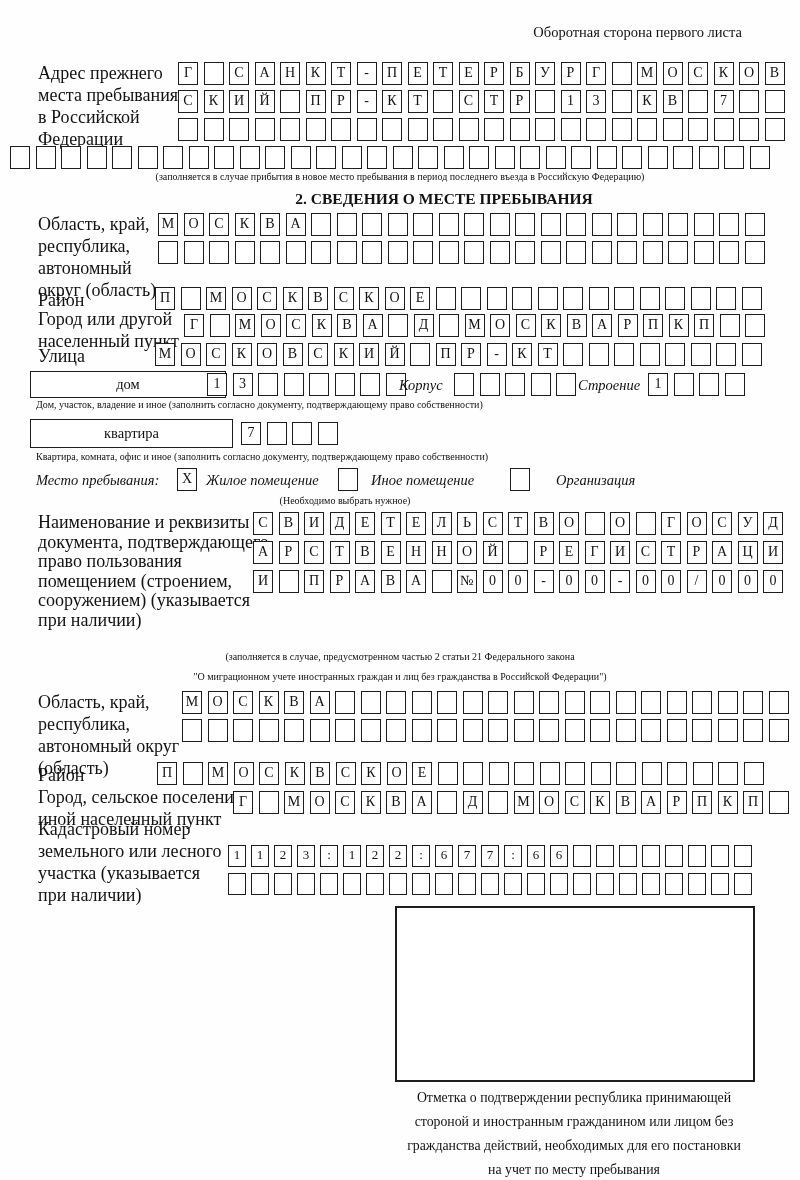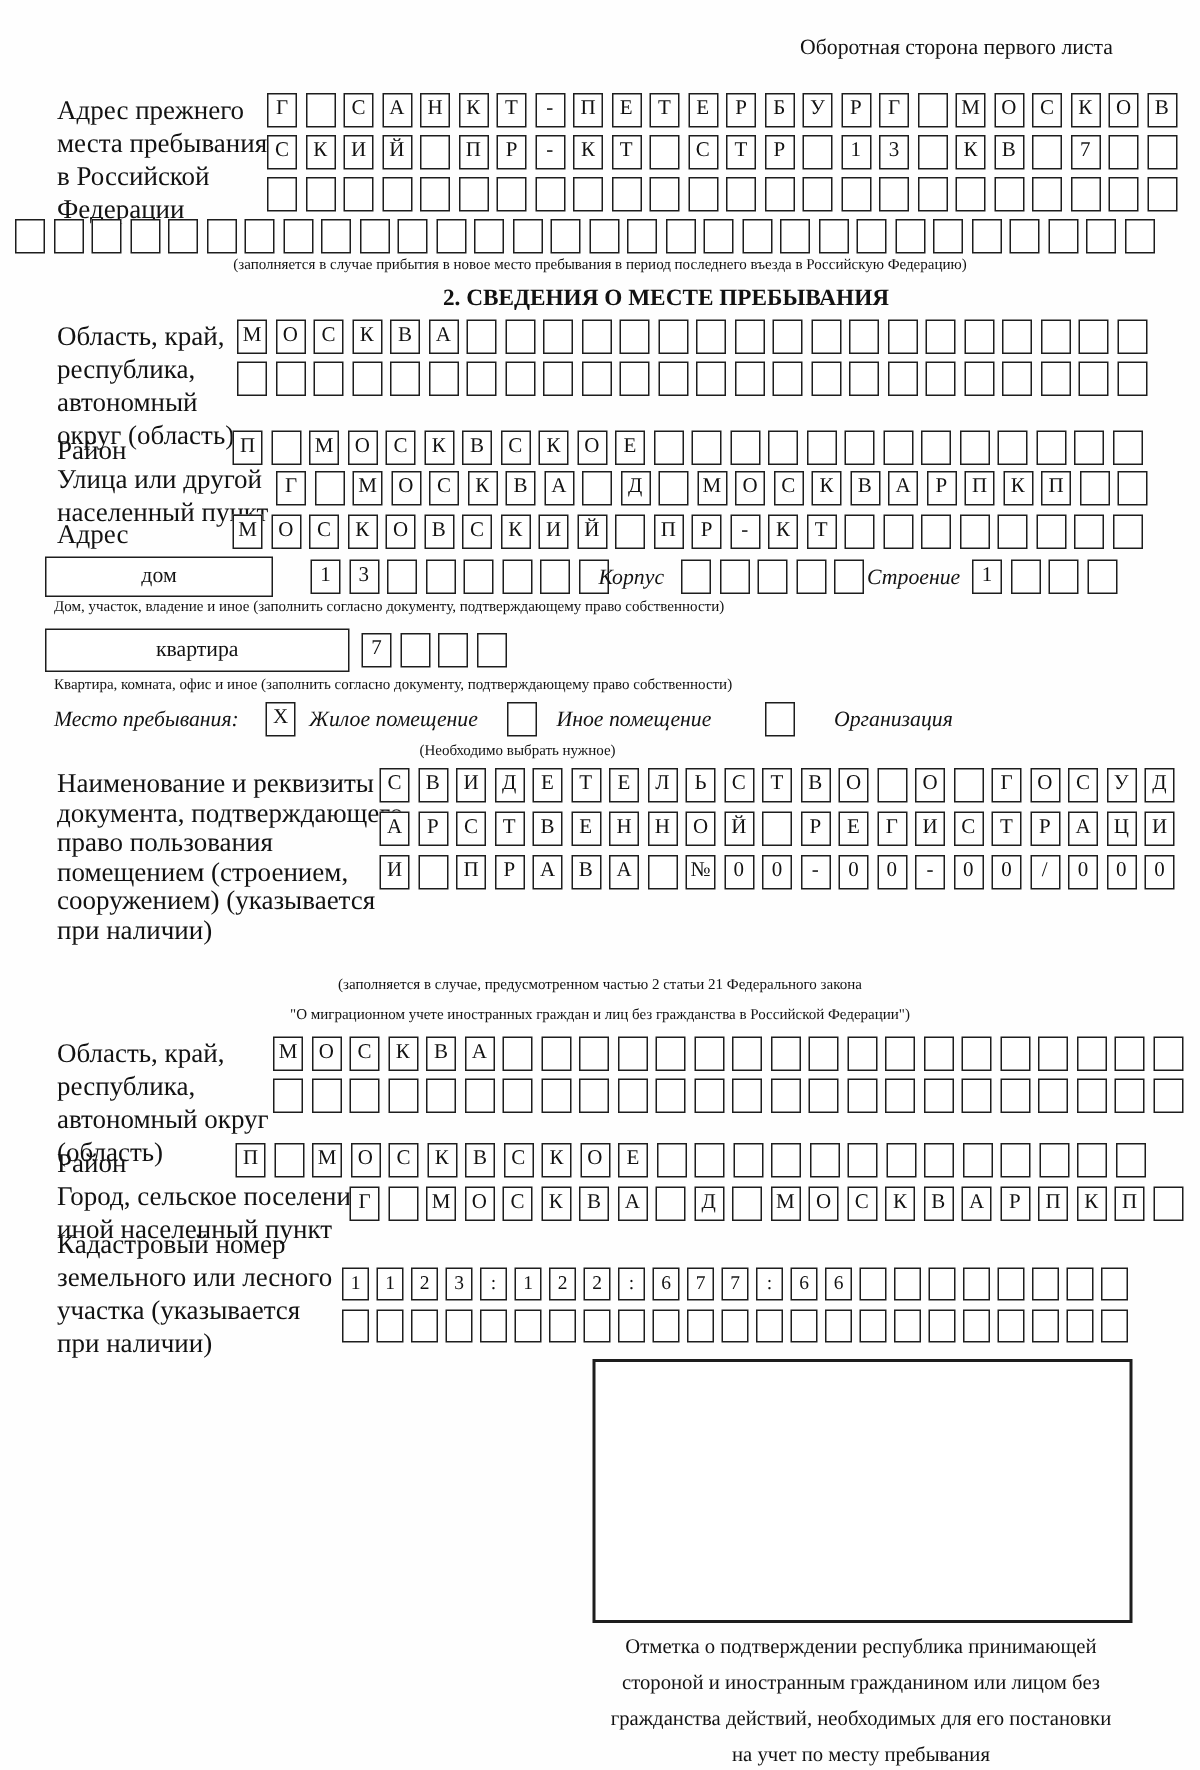--- a/index.html
+++ b/index.html
@@ -236,21 +236,21 @@
       <span class="cell"></span>
       <span class="cell"></span>
       <span class="cell"></span>
       <span class="cell"></span>
       <span class="cell"></span>
       <span class="cell"></span>
       <span class="cell"></span>
     </div>
 
   <div class="lbl" style="left:38px;top:308px">
-      <div>Улица или другой</div>
+      <div>Город или другой</div>
       <div>населенный пункт</div>
     </div>
   <div class="cellrow" style="left:184px;top:314px">
       <span class="cell">Г</span>
       <span class="cell"></span>
       <span class="cell">М</span>
       <span class="cell">О</span>
       <span class="cell">С</span>
       <span class="cell">К</span>
       <span class="cell">В</span>
@@ -265,21 +265,21 @@
       <span class="cell">В</span>
       <span class="cell">А</span>
       <span class="cell">Р</span>
       <span class="cell">П</span>
       <span class="cell">К</span>
       <span class="cell">П</span>
       <span class="cell"></span>
       <span class="cell"></span>
     </div>
 
-  <div class="lbl" style="left:38px;top:345px">Адрес</div>
+  <div class="lbl" style="left:38px;top:345px">Улица</div>
   <div class="cellrow" style="left:155px;top:343px">
       <span class="cell">М</span>
       <span class="cell">О</span>
       <span class="cell">С</span>
       <span class="cell">К</span>
       <span class="cell">О</span>
       <span class="cell">В</span>
       <span class="cell">С</span>
       <span class="cell">К</span>
       <span class="cell">И</span>
@@ -293,21 +293,21 @@
       <span class="cell"></span>
       <span class="cell"></span>
       <span class="cell"></span>
       <span class="cell"></span>
       <span class="cell"></span>
       <span class="cell"></span>
       <span class="cell"></span>
       <span class="cell"></span>
     </div>
 
-  <div class="boxlabel" style="left:30px;top:371px;width:152px;height:27px;line-height:24px">дом</div>
+  <div class="boxlabel" style="left:30px;top:371px;width:196px;height:27px;line-height:24px">дом</div>
   <div class="cellrow" style="left:207px;top:373px">
       <span class="cell">1</span>
       <span class="cell">3</span>
       <span class="cell"></span>
       <span class="cell"></span>
       <span class="cell"></span>
       <span class="cell"></span>
       <span class="cell"></span>
       <span class="cell"></span>
     </div>

